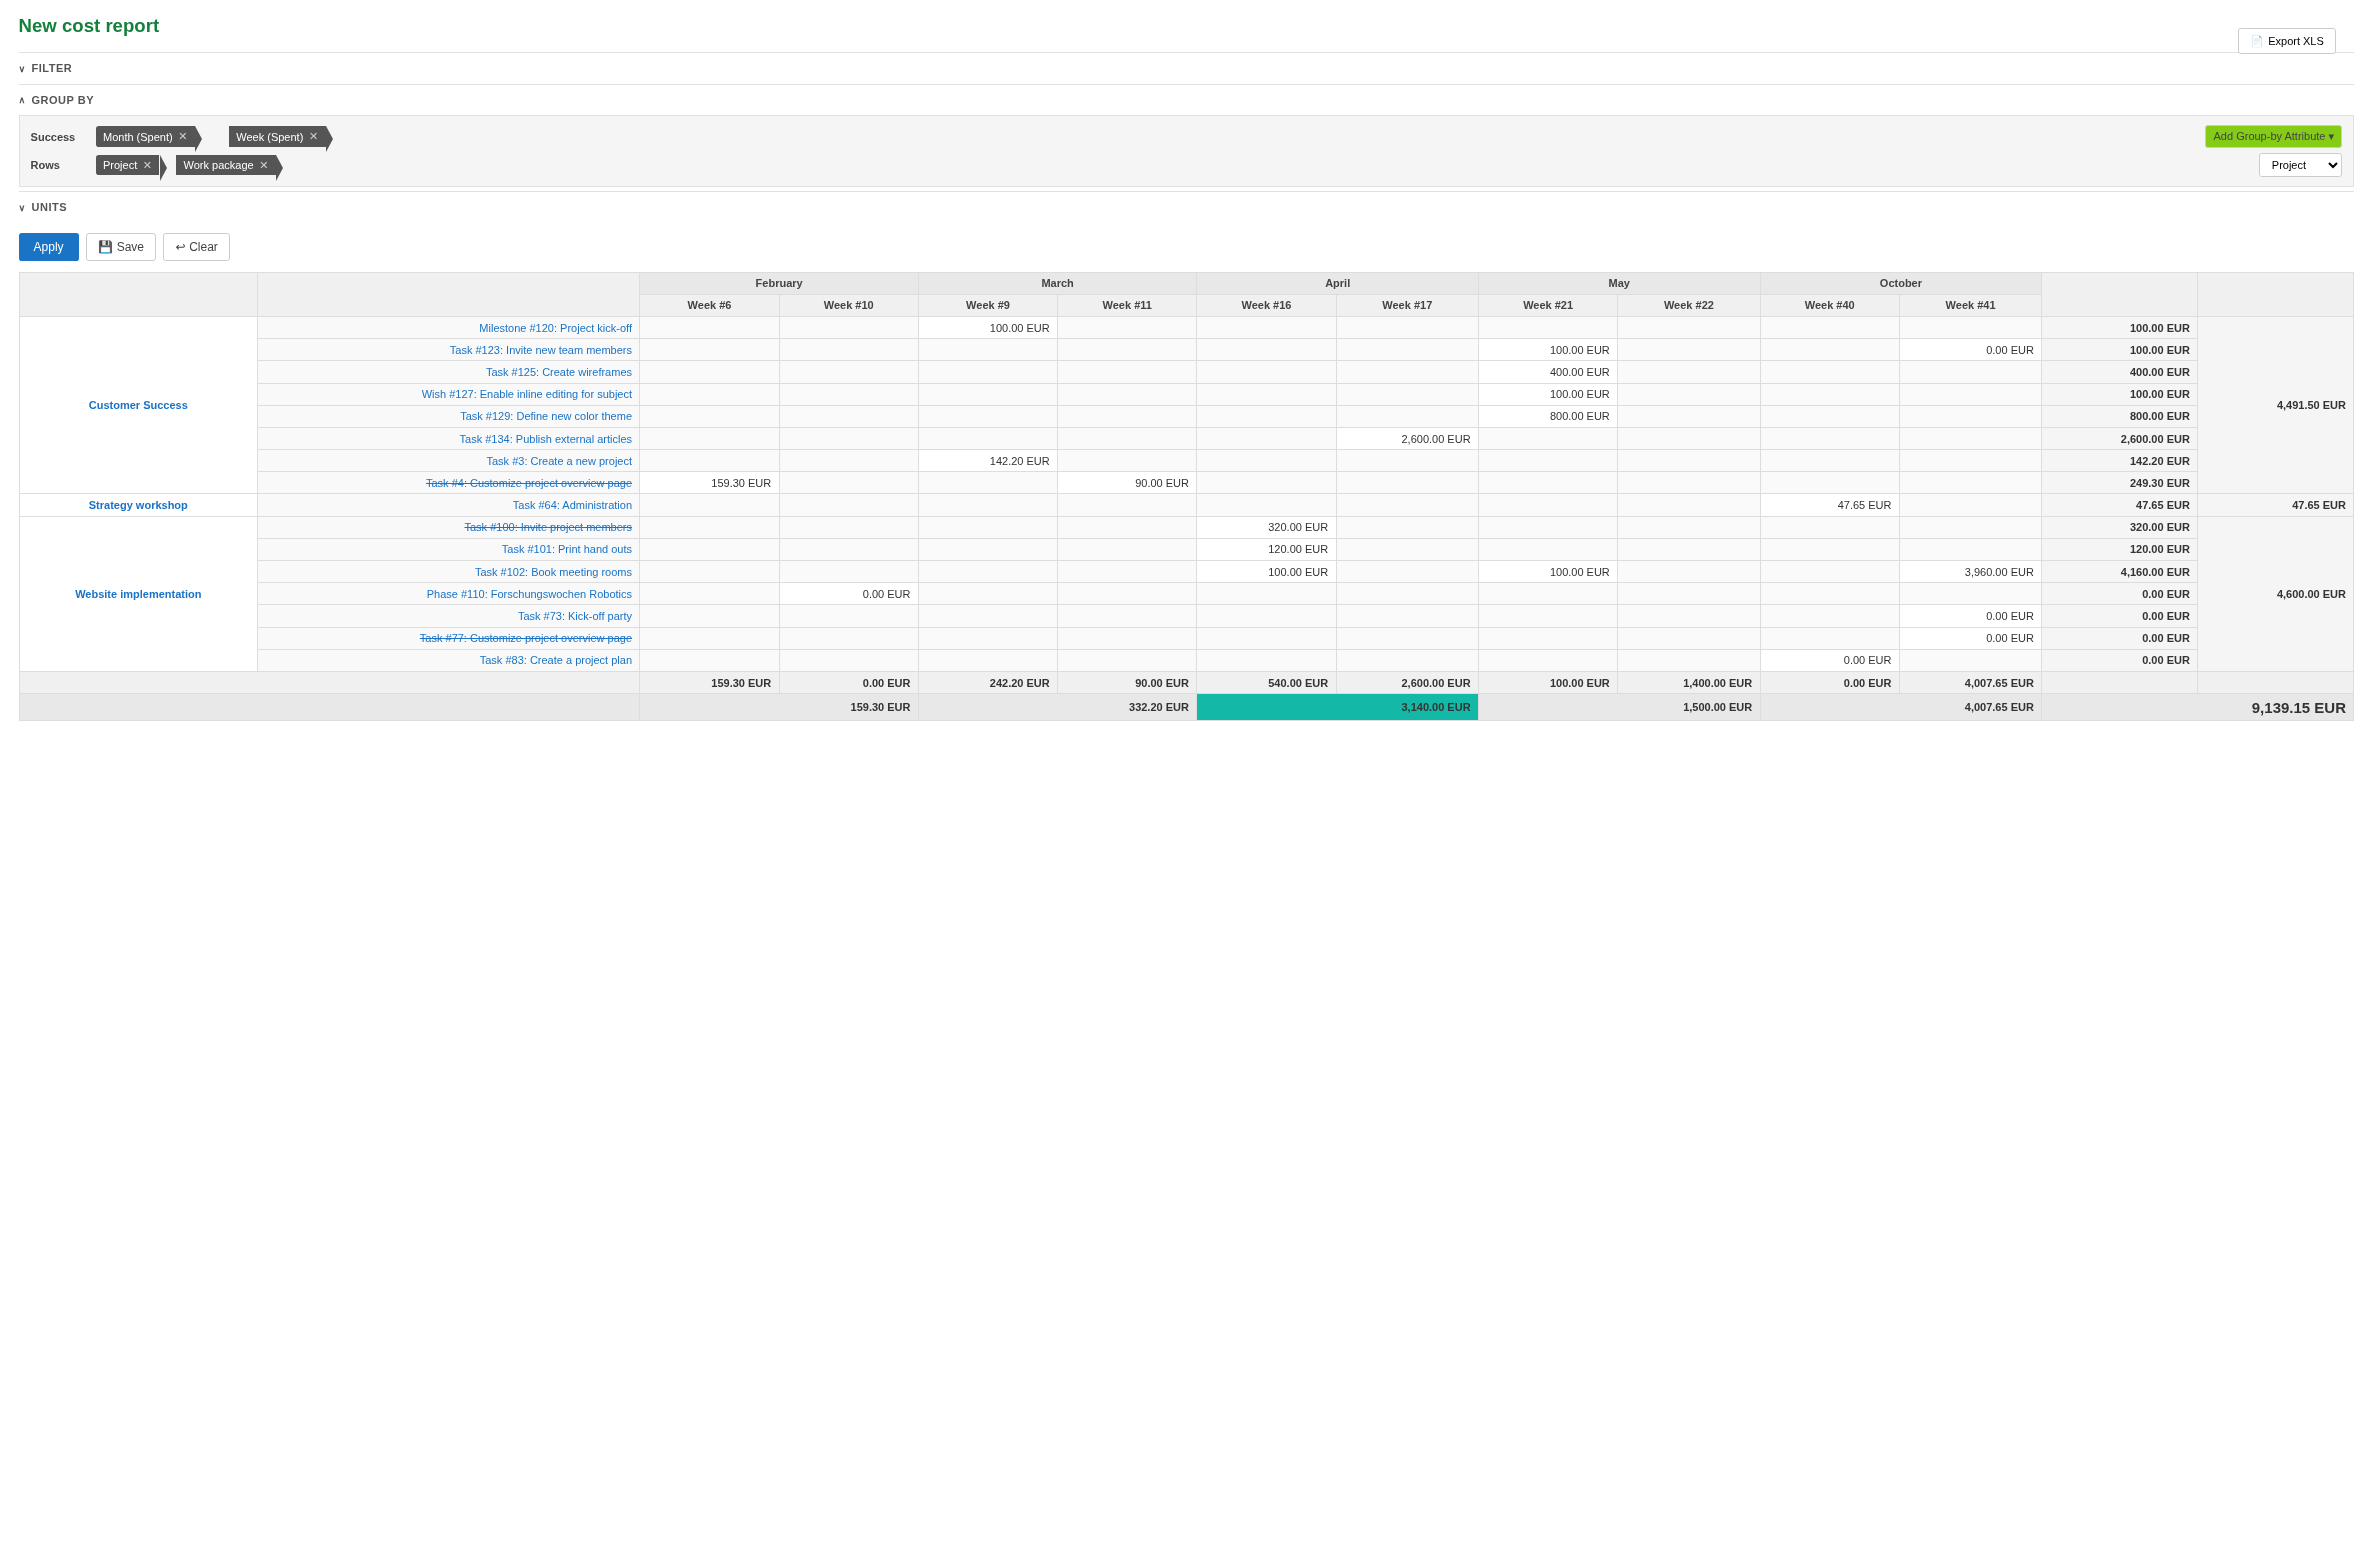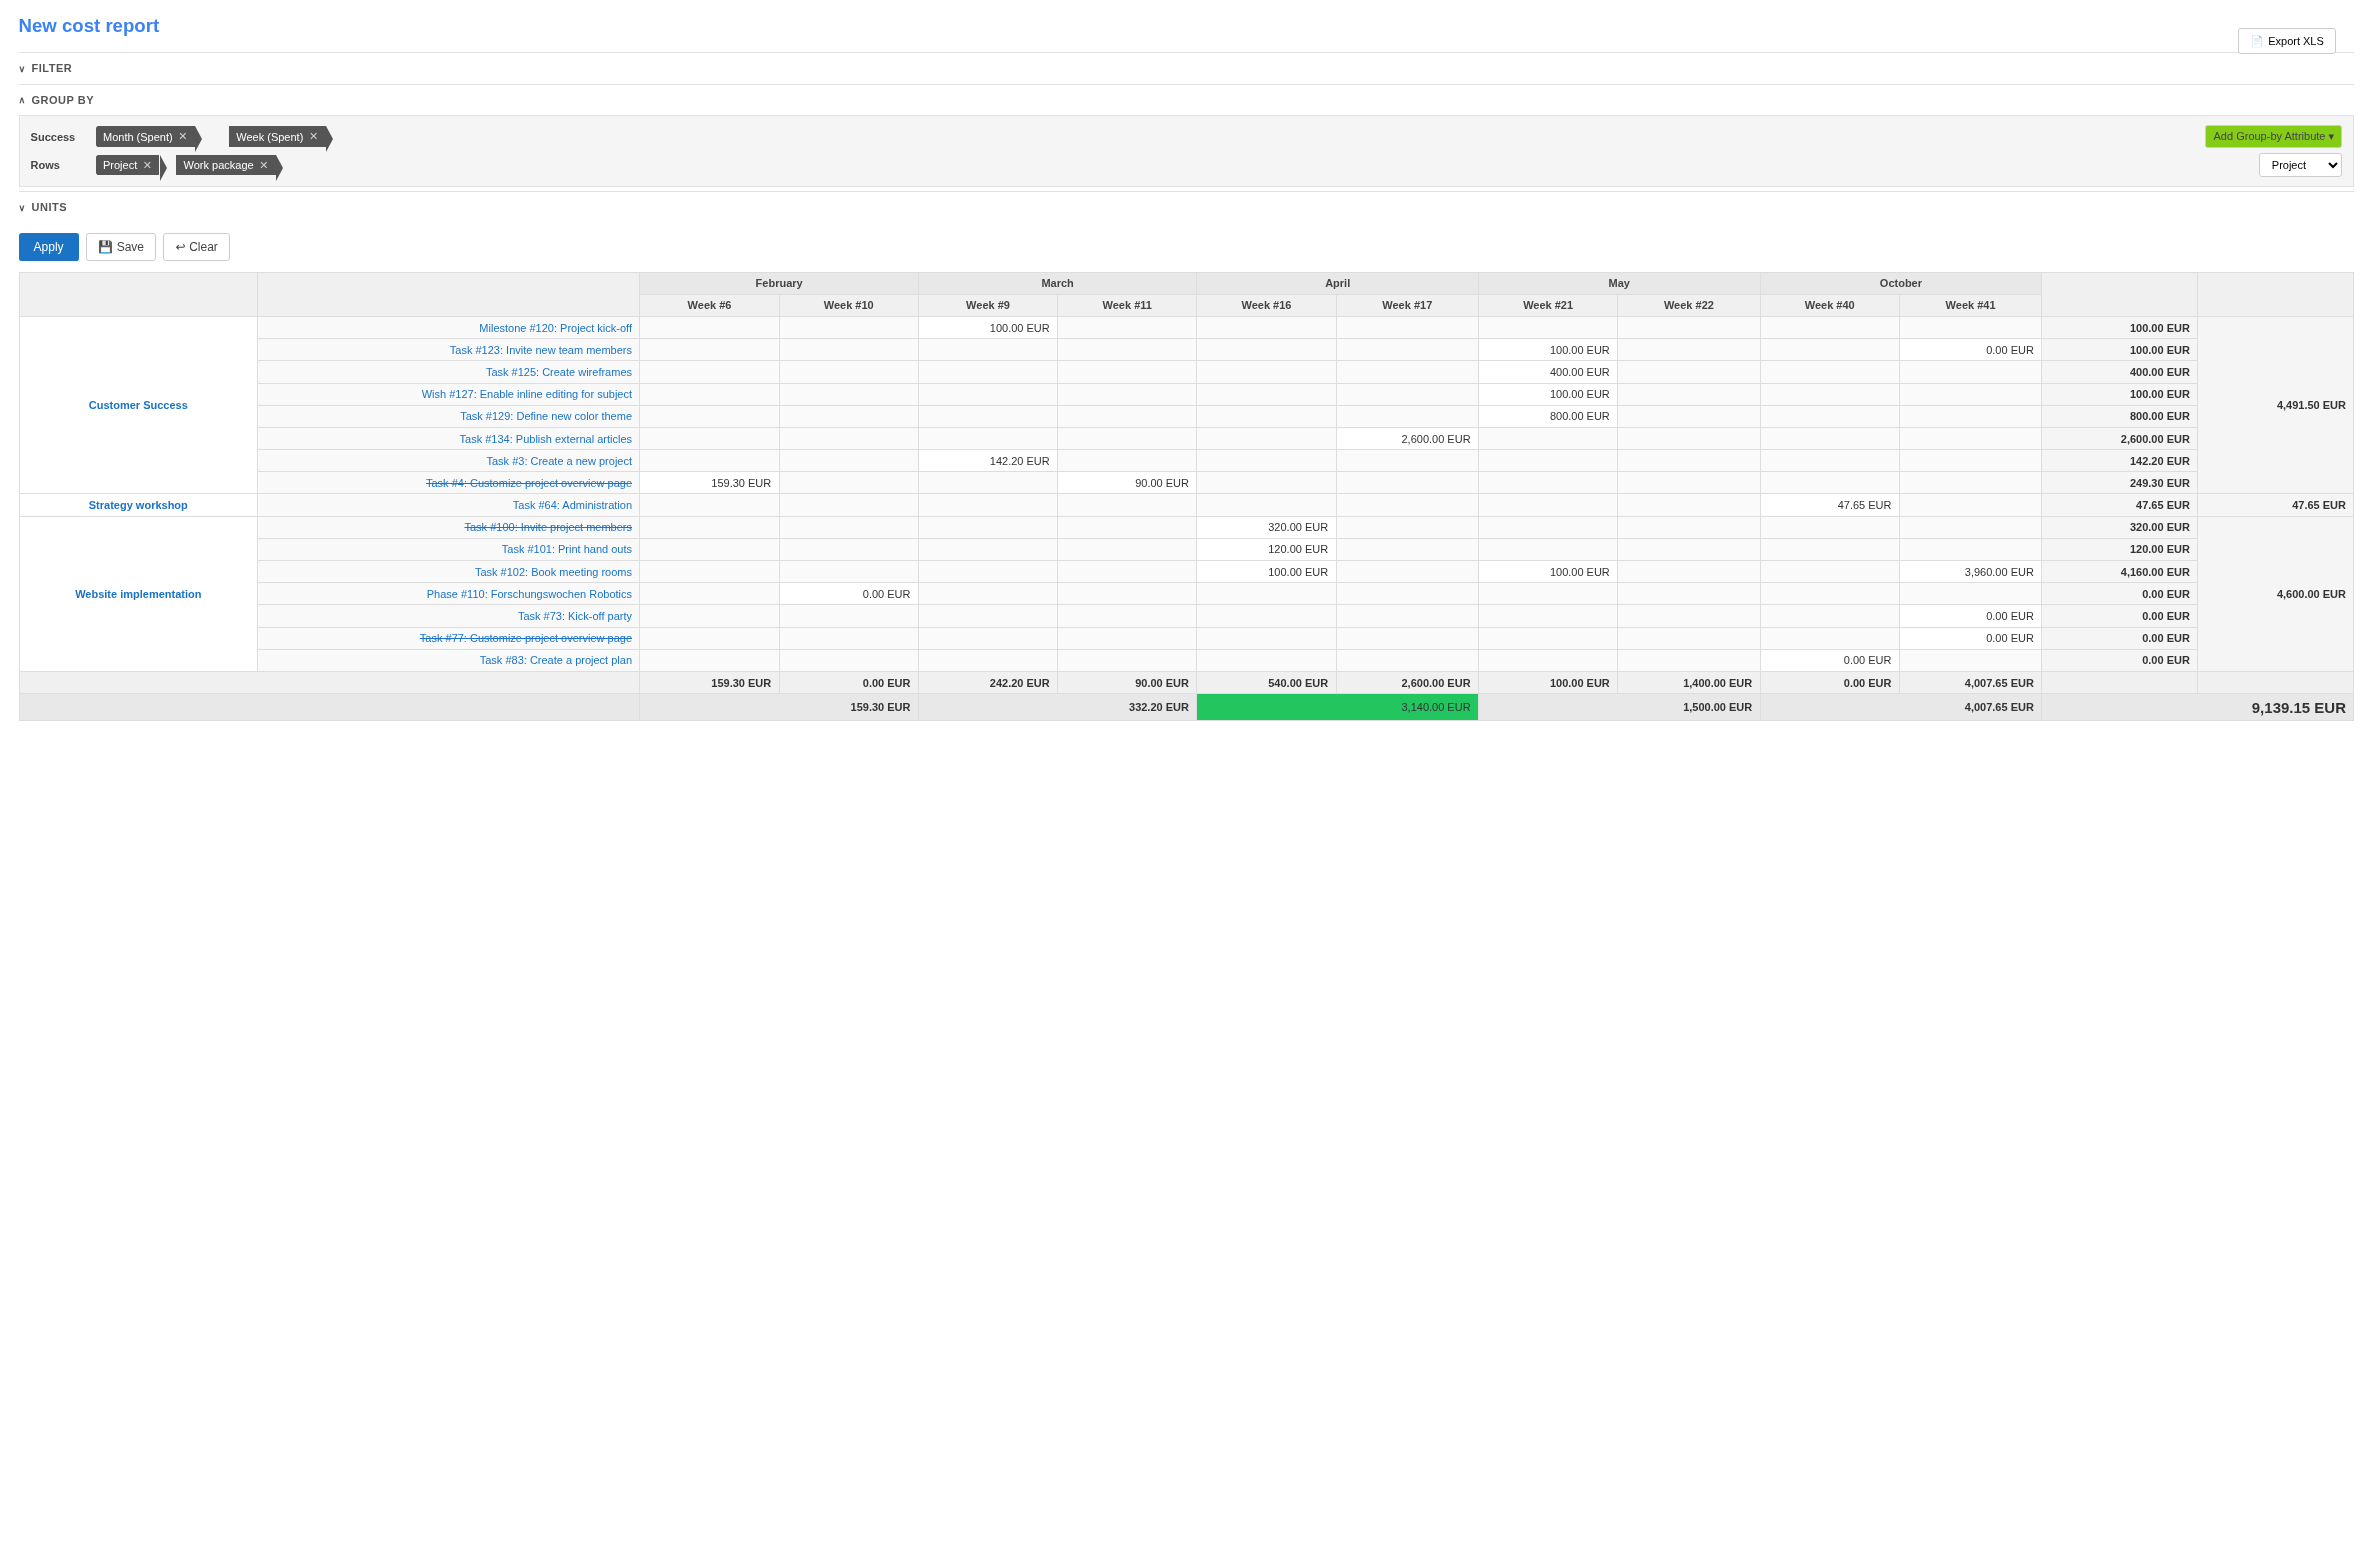--- a/index.html
+++ b/index.html
@@ -1,20 +1,20 @@
 <!DOCTYPE html>
 <html style="font-size:15px"><head>
   <meta charset="utf-8">
   <style>
     * { box-sizing: border-box; margin: 0; padding: 0; }
     body { font-family: -apple-system, BlinkMacSystemFont, 'Segoe UI', Arial, sans-serif; font-size: 12px; color: #333; background: #fff; }
     
     .page-container { padding: 15px 18.6px; max-width: 100%; }
     
-    .page-title { font-size: 18.6px; font-weight: 600; color: #3b82f6; margin-bottom: 15px; }
+    .page-title { font-size: 18.6px; font-weight: 600; color: #15803d; margin-bottom: 15px; }
     
     .export-btn { position: absolute; top: 13px; right: 18.6px; display: flex; align-items: center; gap: 4.6px; padding: 5.6px 11px; border: 0.9px solid #ccc; background: #fff; cursor: pointer; font-size: 11px; border-radius: 2.8px; }
     
     .section-header { display: flex; align-items: center; gap: 5.6px; padding: 9.3px 0; color: #555; font-size: 11px; font-weight: 600; letter-spacing: 0.5px; cursor: pointer; border-top: 0.9px solid #e0e0e0; }
     .section-header .arrow { font-size: 9.3px; }
     
     .group-by-section { background: #f5f5f5; padding: 9.3px 11px; border: 0.9px solid #e0e0e0; margin-bottom: 3.7px; }
     
     .group-by-row { display: flex; align-items: center; margin-bottom: 5.6px; }
     .group-by-label { font-size: 11px; font-weight: 600; color: #444; min-width: 65px; }
@@ -404,21 +404,21 @@
           <td>1,400.00 EUR</td>
           <td>0.00 EUR</td>
           <td>4,007.65 EUR</td>
           <td></td>
           <td></td>
         </tr>
         <tr style="background: rgb(232, 232, 232);">
           <td colspan="2"></td>
           <td colspan="2" style="text-align: right; font-weight: 600; background: rgb(232, 232, 232);">159.30 EUR</td>
           <td colspan="2" style="text-align: right; font-weight: 600; background: rgb(232, 232, 232);">332.20 EUR</td>
-          <td colspan="2" style="text-align: right; font-weight: 400; background: #22c55e;">3,140.00 EUR</td>
+          <td colspan="2" style="text-align: right; font-weight: 700; background: #14b8a6;">3,140.00 EUR</td>
           <td colspan="2" style="text-align: right; font-weight: 600; background: rgb(232, 232, 232);">1,500.00 EUR</td>
           <td colspan="2" style="text-align: right; font-weight: 600; background: rgb(232, 232, 232);">4,007.65 EUR</td>
           <td colspan="2" style="text-align: right; font-size: 15px; font-weight: 700; background: rgb(232, 232, 232);">9,139.15 EUR</td>
         </tr>
       </tbody>
   </table>
 </div>
 
 
 </body></html>

